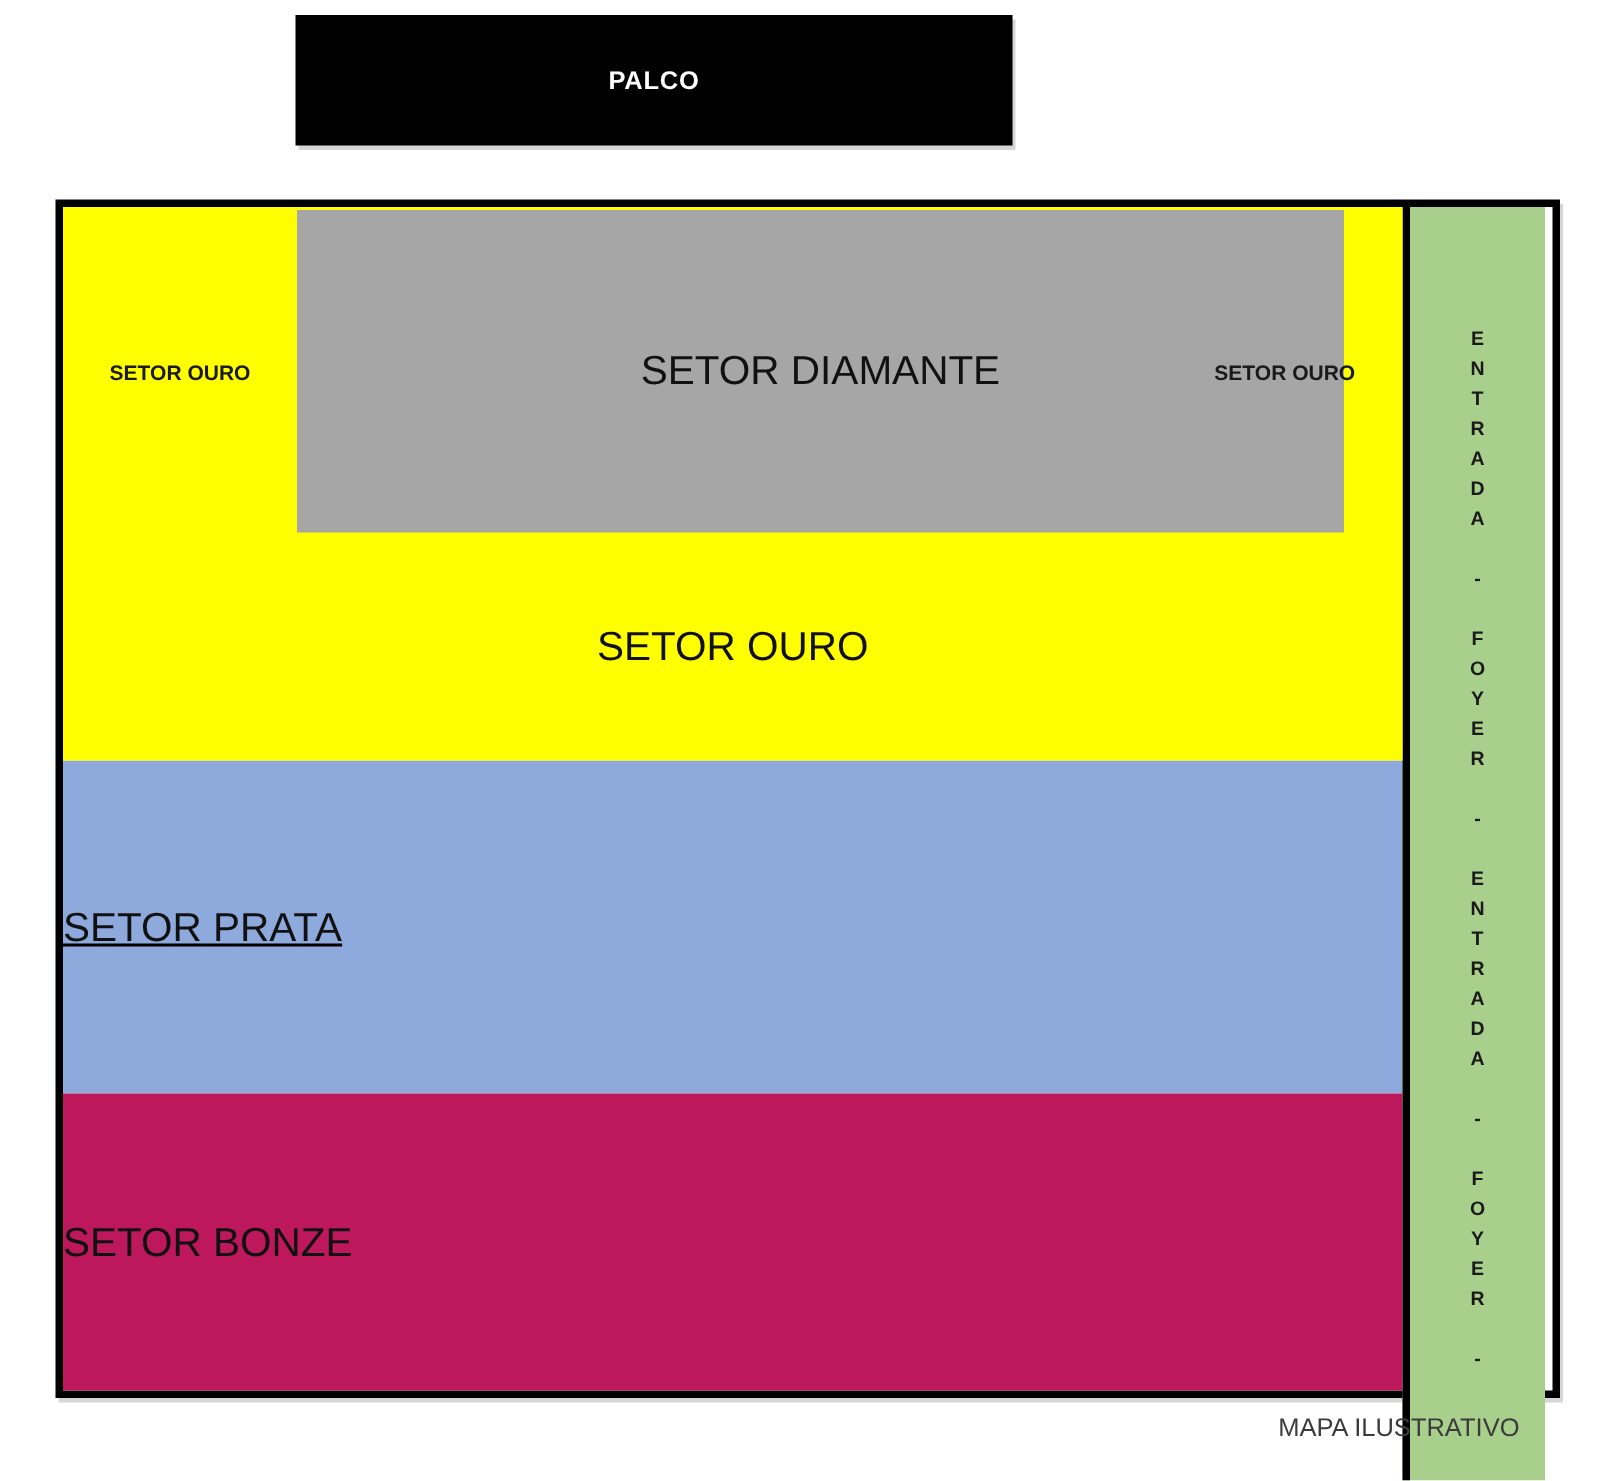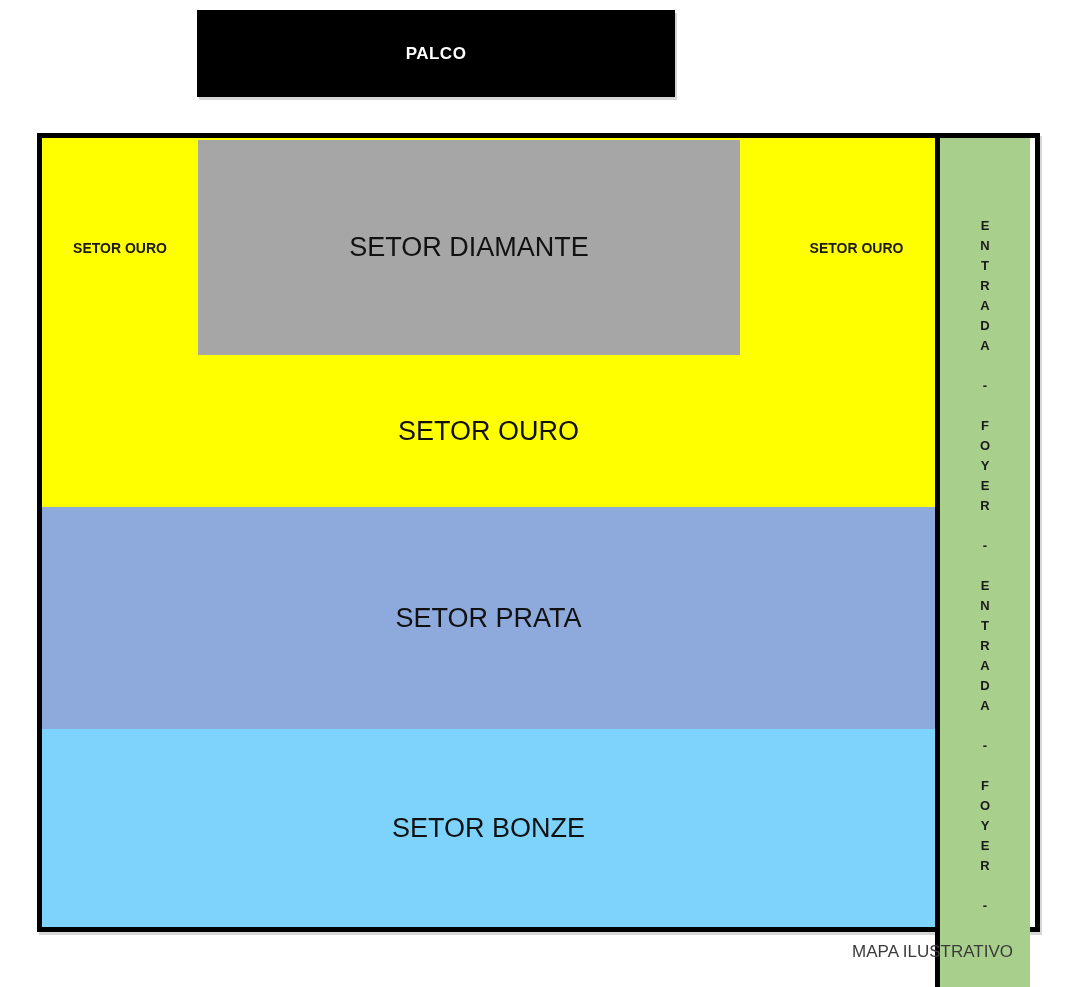--- a/index.html
+++ b/index.html
@@ -57,21 +57,21 @@
   
   .row-top {
     position: relative;
     height: 388px;
     background: #ffff00;
   }
   .diamante {
     position: absolute;
     left: 156px;
     top: 2px;
-    width: 542px;
+    width: 698px;
     height: 215px;
     background: #a6a6a6;
     display: flex;
     align-items: center;
     justify-content: center;
   }
   .ouro-side {
     position: absolute;
     top: 2px;
     height: 215px;
@@ -98,28 +98,29 @@
   .big-label {
     font-size: 27px;
     color: #111111;
   }
 
   .prata {
     height: 233px;
     background: #8ea9db;
     display: flex;
     align-items: center;
-    justify-content: center;
+    justify-content: flex-start;
+    text-decoration: underline;
   }
   .bonze {
     height: 208px;
-    background: #7dd3fc;
-    display: flex;
-    align-items: center;
-    justify-content: center;
+    background: #be185d;
+    display: flex;
+    align-items: center;
+    justify-content: flex-start;
   }
 
   
   .entrada {
     width: 90px;
     height: 789px;
     background: #a9cf8d;
     border-left: 5px solid #000000;
     box-sizing: content-box;
     padding-top: 78px;

